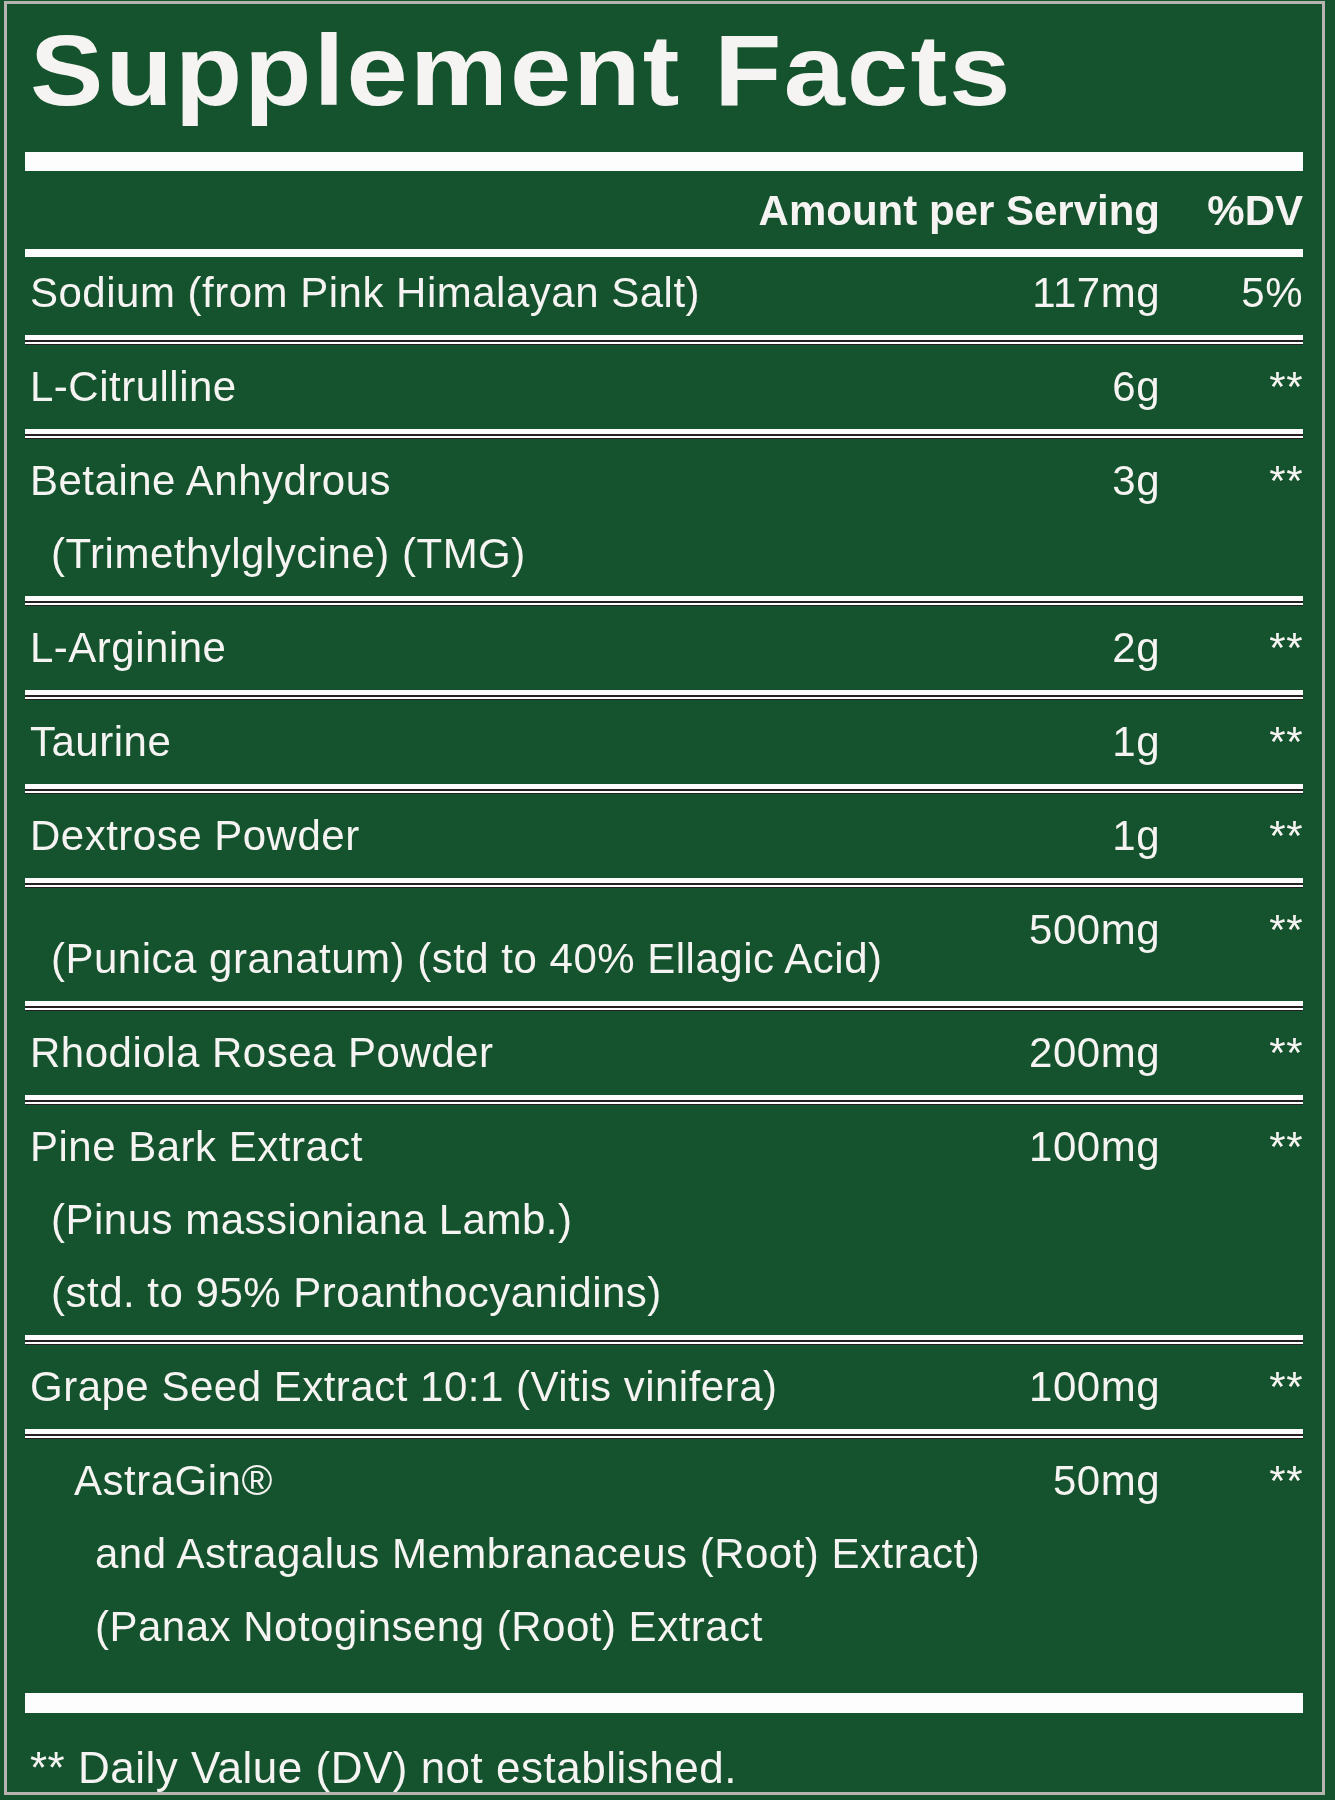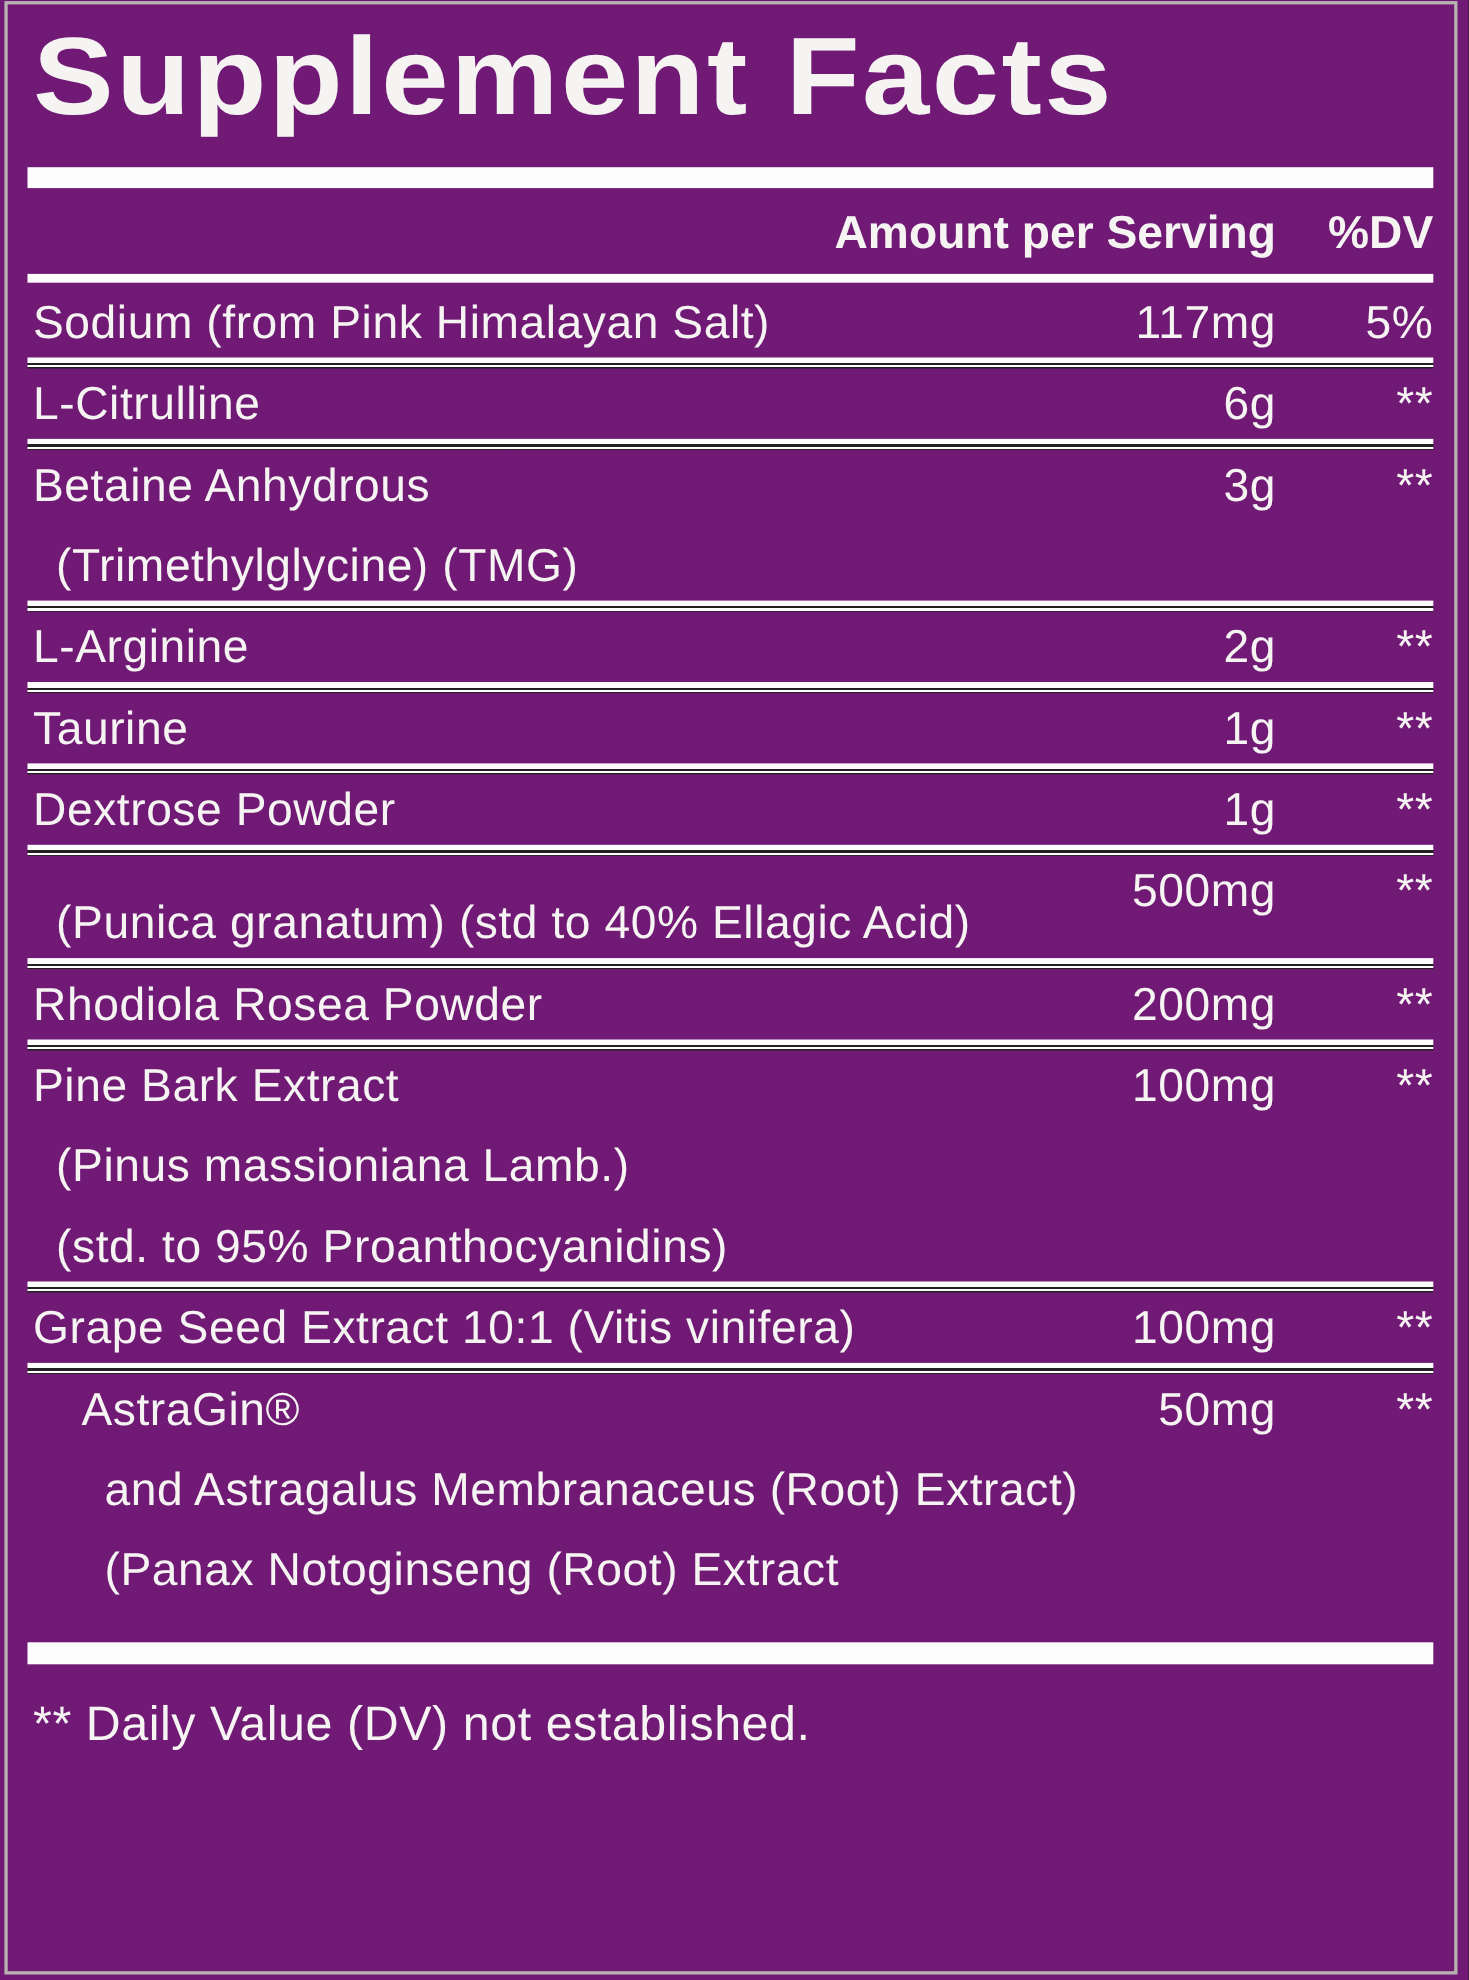--- a/index.html
+++ b/index.html
@@ -4,21 +4,21 @@
 <style>
   html, body {
     margin: 0;
     padding: 0;
     background: #242021;
   }
   .label {
     position: relative;
     width: 1335px;
     height: 1800px;
-    background: #701a75;
+    background: #14532d;
     color: #f6f4f2;
     font-family: "Liberation Sans", "DejaVu Sans", sans-serif;
     overflow: hidden;
     box-sizing: border-box;
   }
   .frame {
     position: absolute;
     left: 4px;
     top: 1px;
     width: 1321px;
@@ -79,21 +79,21 @@
   .rule {
     height: 10px;
     background: linear-gradient(to bottom,
       #fdfdfd 0px, #fdfdfd 5px,
       #242021 5px, #242021 7px,
       #fdfdfd 7px, #fdfdfd 9px,
       #242021 9px, #242021 10px);
   }
   .row {
     display: flex;
-    padding: 10px 0;
+    padding: 20px 0;
     font-size: 42px;
     line-height: 44px;
     letter-spacing: 0.5px;
   }
   .row.first { padding-top: 14px; }
   .row.last { padding-bottom: 34px; margin-left: 44px; }
   .row .name { flex: 1; padding-left: 5px; }
   .row .amt { text-align: right; white-space: nowrap; }
   .row .dv { width: 143px; text-align: right; white-space: nowrap; }
   .sub {

